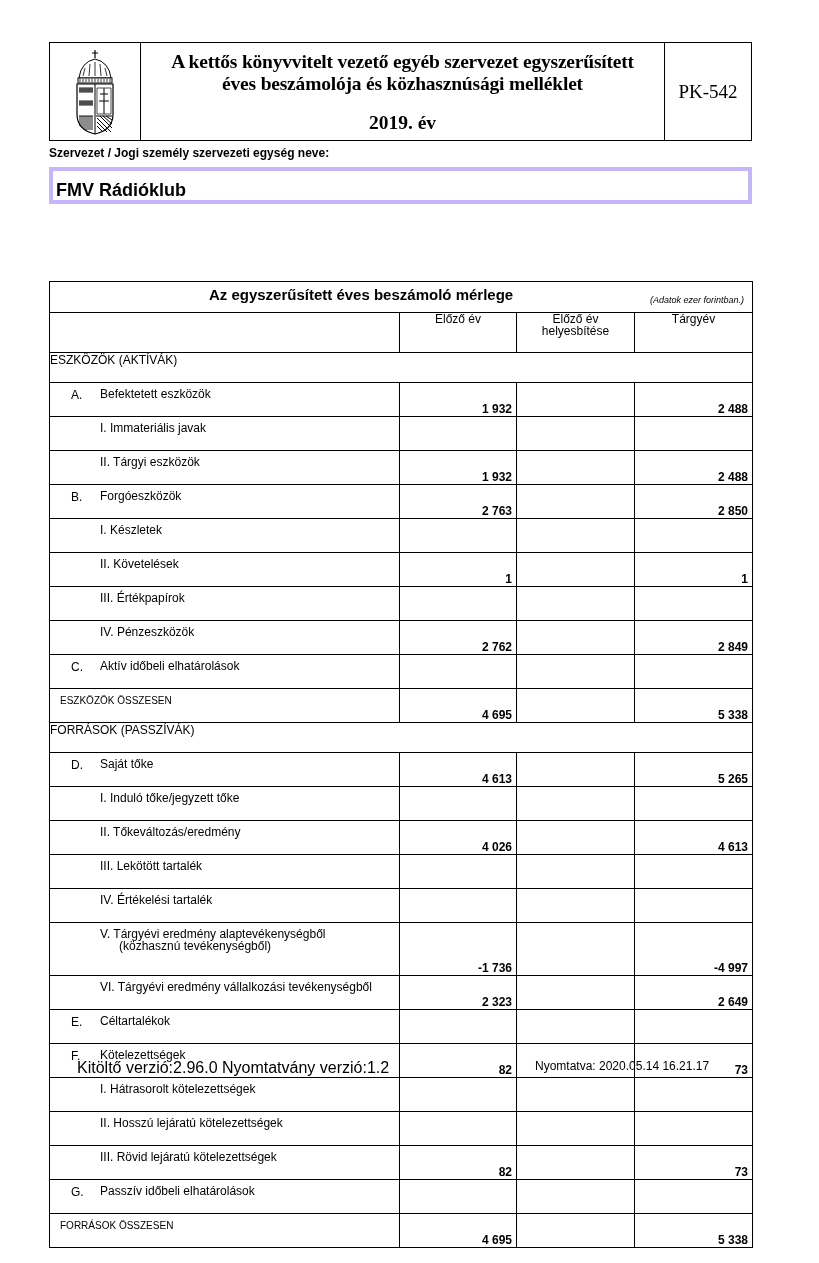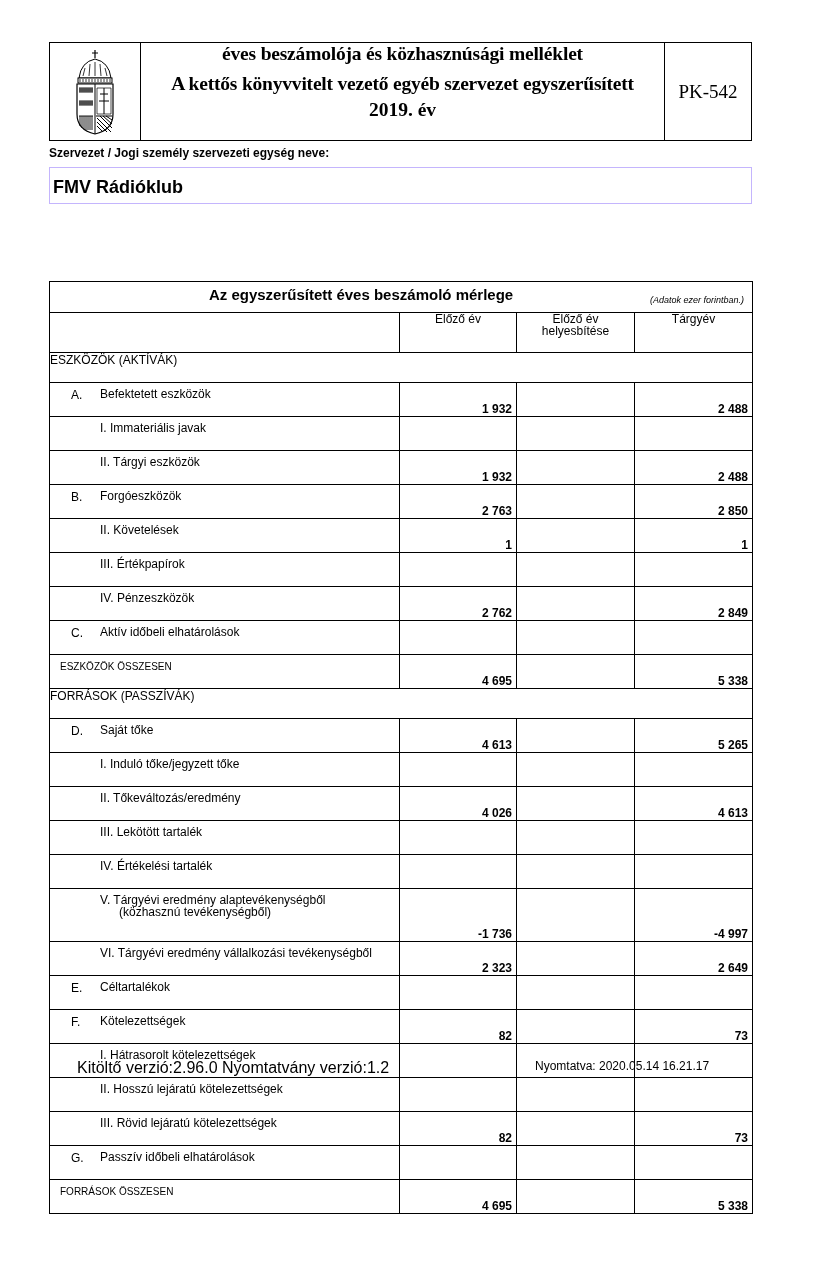--- a/index.html
+++ b/index.html
@@ -4,25 +4,25 @@
 <style>
   html, body { margin: 0; padding: 0; background: #ffffff; }
   body { width: 819px; height: 1263px; position: relative; font-family: "Liberation Sans", sans-serif; color: #000; }
   .abs { position: absolute; }
 
   
   .hdr { left: 49px; top: 42px; width: 703px; height: 99px; border: 1px solid #000; box-sizing: border-box; display: flex; }
   .hdr-logo { width: 90px; border-right: 1px solid #000; display: flex; align-items: center; justify-content: center; }
   .hdr-title { width: 523px; border-right: 1px solid #000; font-family: "Liberation Serif", serif; font-weight: bold; text-align: center; }
   .hdr-title .t1 { font-size: 19.5px; line-height: 22px; margin-top: 8px; letter-spacing: -0.2px; }
-  .hdr-title .yr { font-size: 19.5px; margin-top: 4px; }
+  .hdr-title .yr { font-size: 19.5px; margin-top: 17px; }
   .hdr-code { flex: 1; display: flex; align-items: center; justify-content: center; font-family: "Liberation Serif", serif; font-size: 19px; text-align: center; }
 
   .orglabel { left: 49px; top: 146px; font-size: 12px; font-weight: bold; }
-  .orgbox { left: 49px; top: 167px; width: 703px; height: 37px; border: 1px solid #c4b5fd; box-sizing: border-box; font-size: 18px; font-weight: bold; padding: 9px 0 16px 3px; }
+  .orgbox { left: 49px; top: 167px; width: 703px; height: 37px; border: 4px solid #c4b5fd; box-sizing: border-box; font-size: 18px; font-weight: bold; padding: 9px 0 16px 3px; }
 
   
   table.bal { position: absolute; left: 49px; top: 281px; width: 704px; border-collapse: collapse; table-layout: fixed; font-size: 12px; }
   table.bal td { border: 1px solid #000; padding: 0; vertical-align: top; }
   .c0 { width: 350px; } .c1 { width: 117px; } .c2 { width: 118px; } .c3 { width: 118px; }
   .title-cell { height: 30px; position: relative; }
   .title-cell .tt { text-align: center; font-size: 15px; font-weight: bold; padding-top: 4px; padding-right: 80px; }
   .title-cell .note { position: absolute; right: 8px; top: 13px; font-size: 9px; font-style: italic; }
   .colhead td { height: 39px; text-align: center; font-size: 12px; padding-top: 5px; line-height: 12px; }
   .sect td { height: 29px; font-size: 12px; padding: 6px 0 0 9px; }
@@ -66,22 +66,22 @@
       </g>
 
       <g stroke="#000" stroke-width="1" fill="none">
         <path d="M31 40 v26 M27 46 h8 M26 53 h10"></path>
         <path d="M24 40 h14 v26 h-14 z" stroke-width="0.7"></path>
         <path d="M23 68 L39 68 M24 70 L38 84 M27 68 L39 80 M30 68 L39 76 M33 68 L39 72 M24 74 L34 84 M24 78 L30 84"></path>
       </g>
     </svg>
   </div>
   <div class="hdr-title">
+    <div class="t1">A kettős könyvvitelt vezető egyéb szervezet egyszerűsített</div>
     <div class="t1" style="margin-top:0">éves beszámolója és közhasznúsági melléklet</div>
-    <div class="t1">A kettős könyvvitelt vezető egyéb szervezet egyszerűsített</div>
     <div class="yr">2019. év</div>
   </div>
   <div class="hdr-code">PK-542</div>
 </div>
 
 <div class="abs orglabel">Szervezet / Jogi személy szervezeti egység neve:</div>
 <div class="abs orgbox">FMV Rádióklub</div>
 
 <table class="bal">
   <colgroup>
@@ -140,20 +140,29 @@
           <span class="letter">B.</span>
           <span class="text">Forgóeszközök</span>
         </td>
     <td class="num">2 763</td>
     <td class="num"></td>
     <td class="num">2 850</td>
   </tr>
   <tr class="r">
     <td class="lbl">
           <span class="letter"></span>
+          <span class="text">I. Készletek</span>
+        </td>
+    <td class="num"></td>
+    <td class="num"></td>
+    <td class="num"></td>
+  </tr>
+  <tr class="r">
+    <td class="lbl">
+          <span class="letter"></span>
           <span class="text">II. Követelések</span>
         </td>
     <td class="num">1</td>
     <td class="num"></td>
     <td class="num">1</td>
   </tr>
   <tr class="r">
     <td class="lbl">
           <span class="letter"></span>
           <span class="text">III. Értékpapírok</span>

